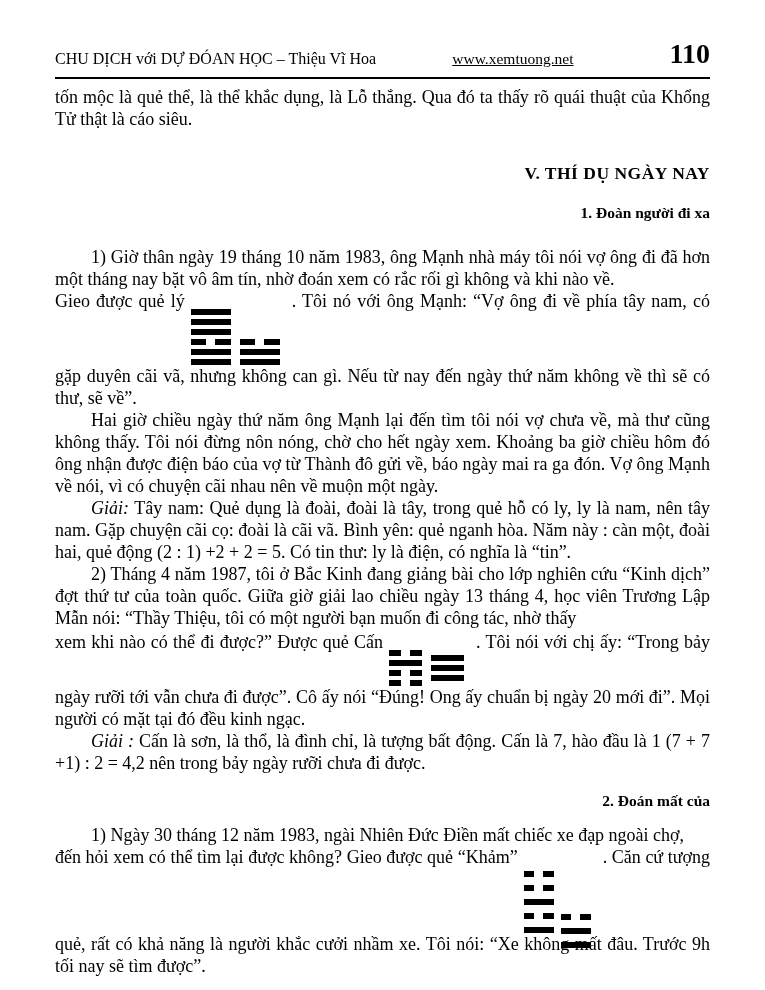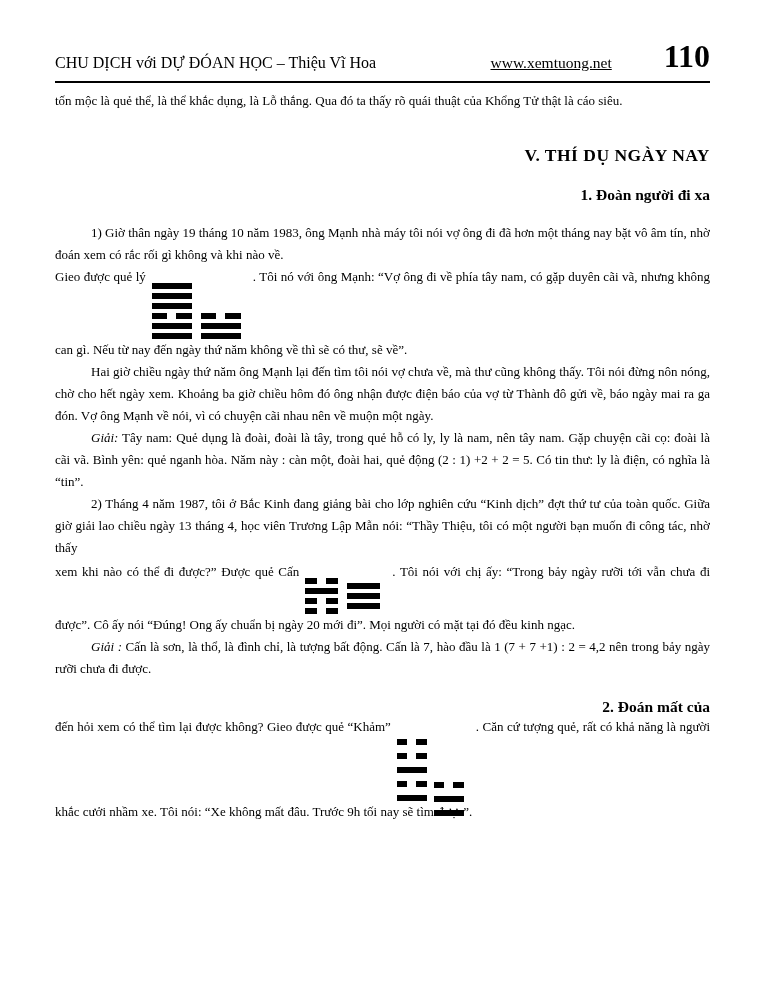--- a/index.html
+++ b/index.html
@@ -12,51 +12,52 @@
     padding:40px 55px 0 55px;
     font-family:"Liberation Serif","DejaVu Serif",serif;
     color:#000;
     overflow:hidden;
   }
   
   .header{
     display:flex;align-items:flex-end;
     border-bottom:2px solid #000;
     padding-bottom:9px;
+    gap:44px;
   }
   .header .title{font-size:16px;white-space:nowrap;}
   .header .site{
     font-size:15.5px;margin-left:auto;margin-right:52px;
     text-decoration:underline;color:#000000;white-space:nowrap;
   }
-  .header .pageno{font-size:32px;font-weight:bold;line-height:1;}
+  .header .pageno{font-size:28px;font-weight:bold;line-height:1;}
   
   .content{margin-top:7px;}
   p{
     margin:0;
-    font-size:13px;
+    font-size:18px;
     line-height:22px;
     text-align:justify;
   }
   p.indent{text-indent:36px;}
   .section-heading{
     text-align:right;
     font-weight:bold;
     font-size:17.5px;
     margin:33px 0 0 0;
     letter-spacing:.5px;
   }
   .sub-heading{
     font-weight:bold;
     font-size:15.5px;
     margin:20px 0 0 36px;
     text-align:right;
   }
   .after-heading{margin-top:17px;}
-  .after-sub{margin-top:18px;}
+  .after-sub{margin-top:24px;}
   .giai-label{font-style:italic;}
   
   .hexagram{
     display:inline-flex;
     align-items:flex-end;
     gap:9px;
     vertical-align:-8px;
     margin:0 12px 0 6px;
   }
   .hex-col{display:flex;flex-direction:column;gap:4px;}
@@ -152,20 +153,21 @@
           </span>
         </span><span>. Tôi nói với chị ấy: “Trong bảy ngày rưỡi tới vẫn chưa đi được”. Cô ấy nói “Đúng! Ong ấy chuẩn bị ngày 20 mới đi”. Mọi người có mặt tại đó đều kinh ngạc.</span>
     </p>
 
     <p class="indent">
       <span class="giai-label">Giải :</span><span> Cấn là sơn, là thổ, là đình chỉ, là tượng bất động. Cấn là 7, hào đầu là 1 (7 + 7 +1) : 2 = 4,2 nên trong bảy ngày rưỡi chưa đi được.</span>
     </p>
 
     <div class="sub-heading mt18">2. Đoán mất của</div>
 
+    <p class="indent mt14">1) Ngày 30 tháng 12 năm 1983, ngài Nhiên Đức Điền  mất chiếc xe đạp ngoài chợ,</p>
 
     <p>
       <span>đến hỏi xem có thể tìm lại được không? Gieo được quẻ “Khảm”</span><span class="hexagram" id="hex3">
           <span class="hex-col hex-col-left">
             <span class="hex-line broken">
               <span class="seg"></span>
               <span class="seg"></span>
             </span>
             <span class="hex-line broken">
               <span class="seg"></span>

